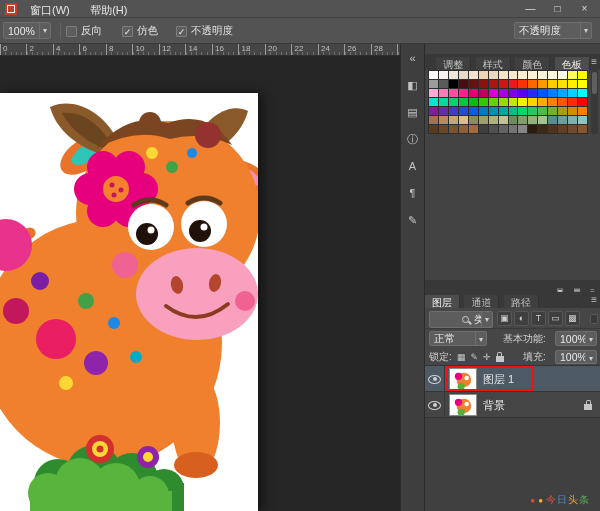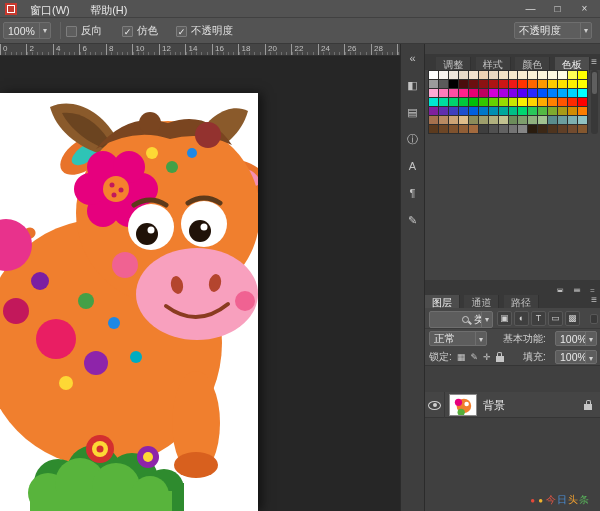--- a/index.html
+++ b/index.html
@@ -415,20 +415,36 @@
         <span class="lock-icon"></span>
       </span>
       <span class="row-label fill-label">填充:</span>
       <span class="combo fill-combo">
         <span class="combo-text">100%</span>
         <span class="combo-arrow">▾</span>
       </span>
     </div>
 
     <div class="layer-list">
+      <div class="layer-row r0">
+        <span class="eye-cell">
+            <span class="eye-icon"></span>
+          </span>
+        <span class="layer-thumb">
+          <svg viewBox="0 0 28 22" width="26" height="20">
+              <rect width="28" height="22" fill="#fff"></rect>
+              <circle cx="15" cy="12" r="8" fill="#F07F2E"></circle>
+              <circle cx="9" cy="8" r="4" fill="#E6007E"></circle>
+              <circle cx="12" cy="19" r="4" fill="#56AE3B"></circle>
+              <circle cx="18" cy="10" r="2.5" fill="#fff"></circle>
+            </svg>
+        </span>
+        <span class="layer-name">图层 1</span>
+        <span class="annotation"></span>
+      </div>
       <div class="layer-row r1">
         <span class="eye-cell">
             <span class="eye-icon"></span>
           </span>
         <span class="layer-thumb">
           <svg viewBox="0 0 28 22" width="26" height="20">
               <rect width="28" height="22" fill="#fff"></rect>
               <circle cx="15" cy="12" r="8" fill="#F07F2E"></circle>
               <circle cx="9" cy="8" r="4" fill="#E6007E"></circle>
               <circle cx="12" cy="19" r="4" fill="#56AE3B"></circle>

